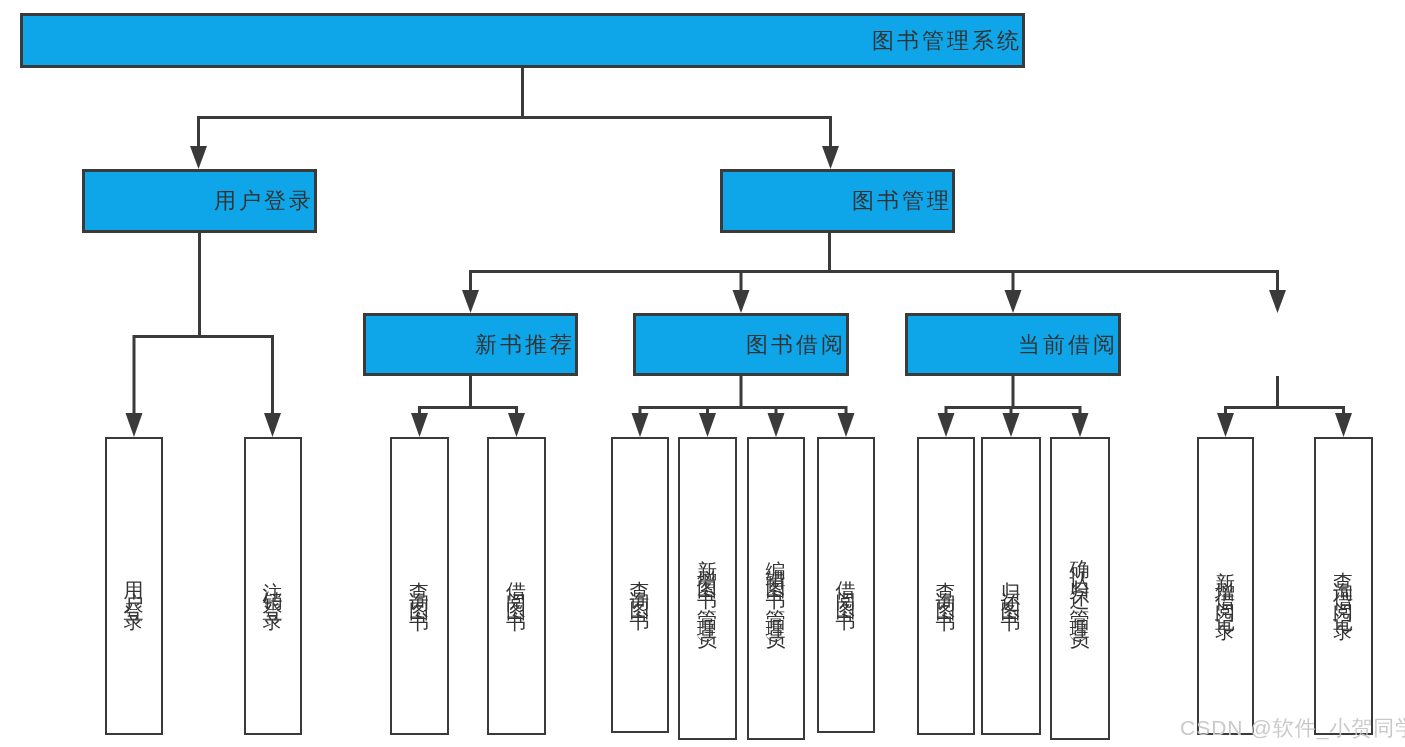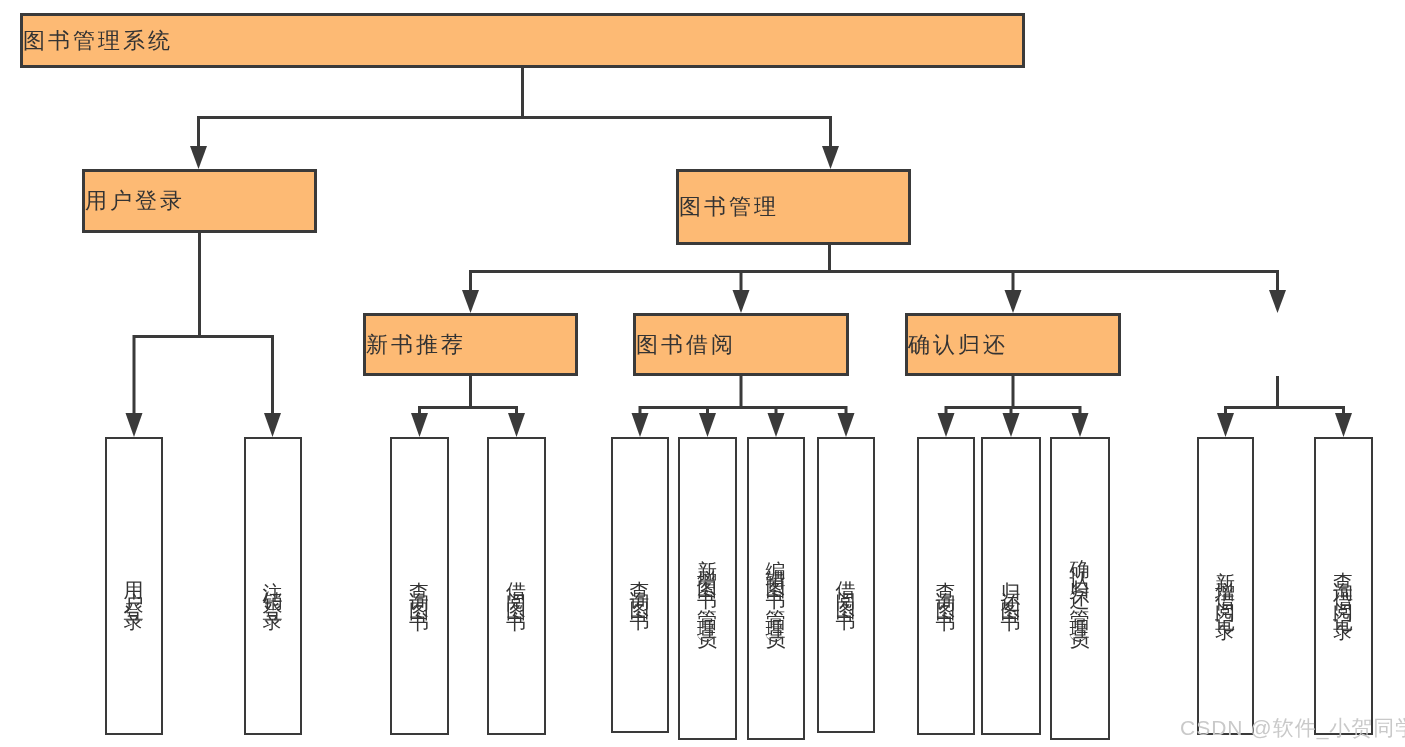--- a/index.html
+++ b/index.html
@@ -3,22 +3,22 @@
 <meta charset="utf-8">
 <style>
   html,body{margin:0;padding:0;background:#ffffff;}
   .canvas{
     position:relative;width:1405px;height:747px;background:#ffffff;overflow:hidden;
     font-family:"Liberation Sans","DejaVu Sans",sans-serif;color:#333333;
   }
   svg.wires{position:absolute;left:0;top:0;z-index:0;}
   .node{
     position:absolute;box-sizing:border-box;z-index:1;
-    border:3px solid #3a3a3a;background:#fdba74;
-    display:flex;align-items:center;justify-content:flex-start;
+    border:3px solid #3a3a3a;background:#0ea5e9;
+    display:flex;align-items:center;justify-content:flex-end;
     font-size:22px;letter-spacing:3px;white-space:nowrap;
   }
   .node.root{border-width:3px;}
   .leaf{
     position:absolute;box-sizing:border-box;z-index:1;
     border:2px solid #3a3a3a;background:#ffffff;
     display:flex;align-items:center;justify-content:center;
   }
   .leaf span{
     writing-mode:vertical-rl;text-orientation:mixed;
@@ -77,32 +77,32 @@
     </g>
   </svg>
 
   <div class="node root" style="left:20px;top:13px;width:1005px;height:55px">
     <span>图书管理系统</span>
   </div>
 
   <div class="node" style="left:82px;top:169px;width:235px;height:64px">
     <span>用户登录</span>
   </div>
-  <div class="node" style="left:676px;top:169px;width:235px;height:76px">
+  <div class="node" style="left:720px;top:169px;width:235px;height:64px">
     <span>图书管理</span>
   </div>
 
   <div class="node" style="left:363px;top:313px;width:215px;height:63px">
     <span>新书推荐</span>
   </div>
   <div class="node" style="left:633px;top:313px;width:216px;height:63px">
     <span>图书借阅</span>
   </div>
   <div class="node" style="left:905px;top:313px;width:216px;height:63px">
-    <span>确认归还</span>
+    <span>当前借阅</span>
   </div>
 
   <div class="leaf" style="left:105px;top:437px;width:58px;height:298px">
     <span>用户登录</span>
   </div>
   <div class="leaf" style="left:244px;top:437px;width:58px;height:298px">
     <span>注销登录</span>
   </div>
 
   <div class="leaf" style="left:390px;top:437px;width:59px;height:298px">

